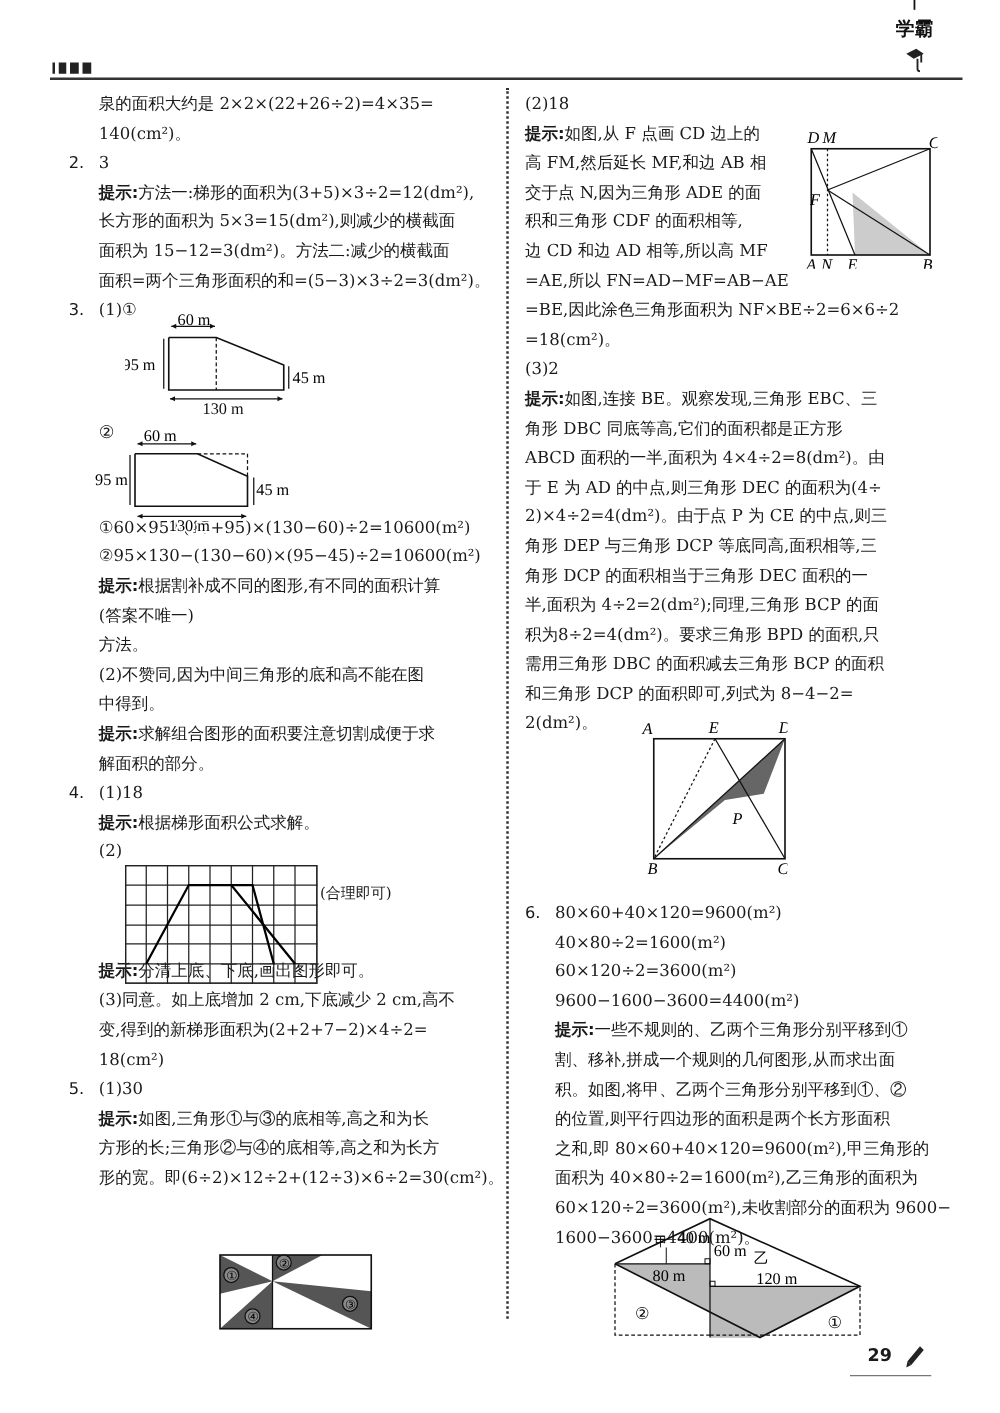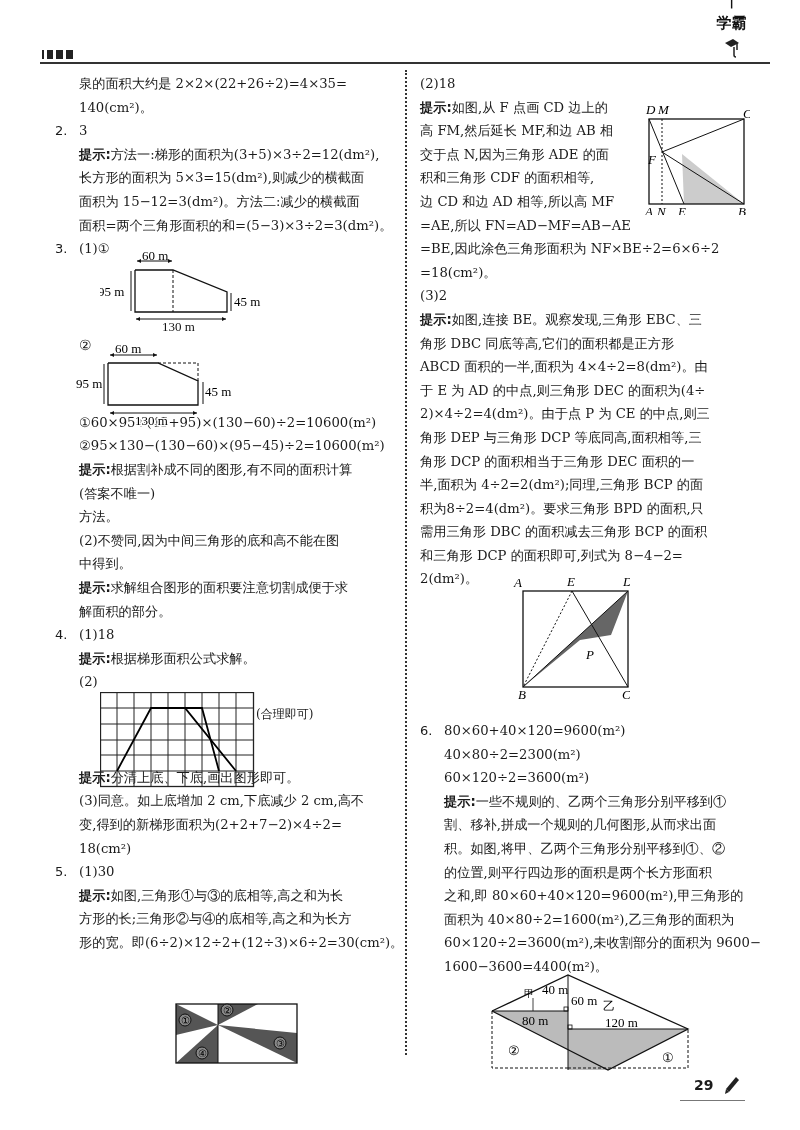--- a/index.html
+++ b/index.html
@@ -216,22 +216,23 @@
   <div class="line">积为8÷2=4(dm²)。要求三角形 BPD 的面积,只</div>
   <div class="line">需用三角形 DBC 的面积减去三角形 BCP 的面积</div>
   <div class="line">和三角形 DCP 的面积即可,列式为 8−4−2=</div>
   <div class="line">2(dm²)。</div>
 
   <div style="height:128px;"></div>
 
   <div class="line">
     <span class="num">6.</span><span>80×60+40×120=9600(m²)</span>
   </div>
-  <div class="line indent">40×80÷2=2300(m²)</div>
+  <div class="line indent">40×80÷2=1600(m²)</div>
   <div class="line indent">60×120÷2=3600(m²)</div>
+  <div class="line indent">9600−1600−3600=4400(m²)</div>
   <div class="line indent">
     <span class="hint">提示:</span><span>一些不规则的、乙两个三角形分别平移到①</span>
   </div>
   <div class="line indent">割、移补,拼成一个规则的几何图形,从而求出面</div>
   <div class="line indent">积。如图,将甲、乙两个三角形分别平移到①、②</div>
   <div class="line indent">的位置,则平行四边形的面积是两个长方形面积</div>
   <div class="line indent">之和,即 80×60+40×120=9600(m²),甲三角形的</div>
   <div class="line indent">面积为 40×80÷2=1600(m²),乙三角形的面积为</div>
   <div class="line indent">60×120÷2=3600(m²),未收割部分的面积为 9600−</div>
   <div class="line indent">1600−3600=4400(m²)。</div>

